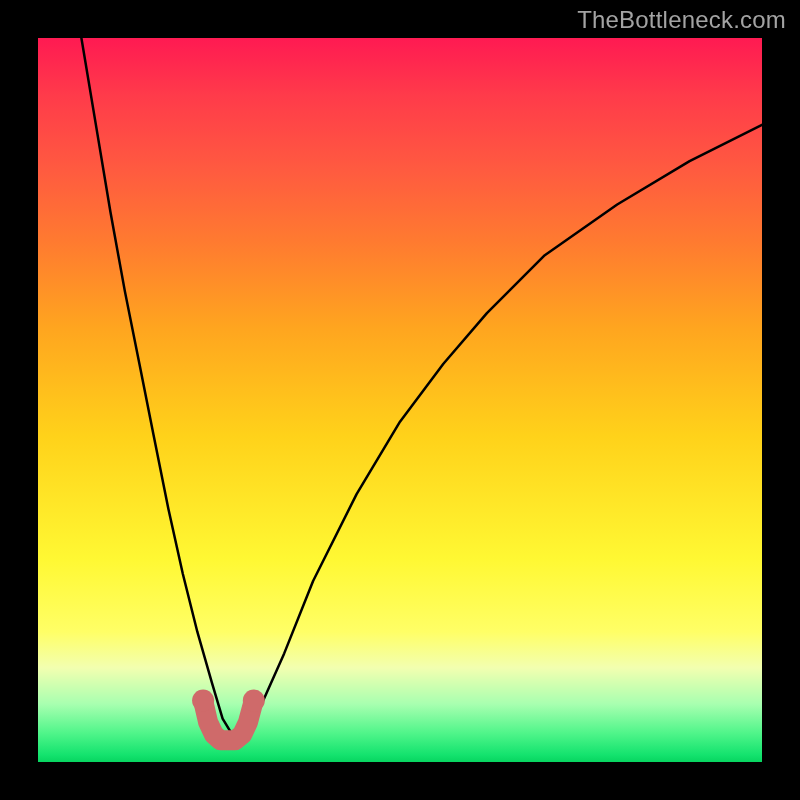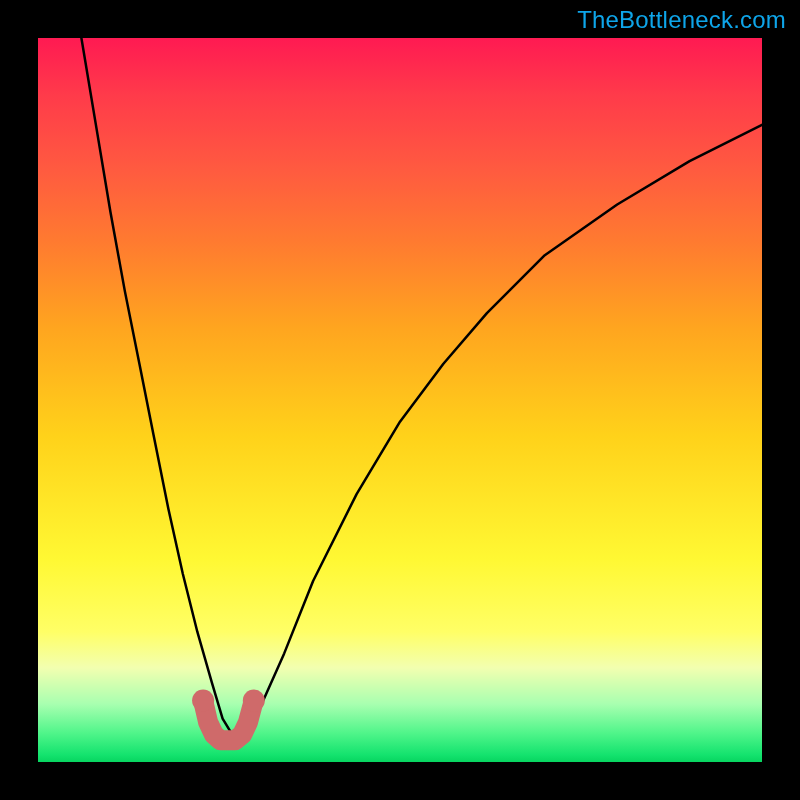--- a/index.html
+++ b/index.html
@@ -36,21 +36,21 @@
       #a8ffb0 92%,
       #50f58a 96%,
       #14e36e 99%,
       #07d560 100%
     );
   }
   .watermark {
     position: absolute;
     top: 6px;
     right: 14px;
-    color: #0ea5e9;
+    color: #a3a3a3;
     font-size: 24px;
     letter-spacing: 0.2px;
     user-select: none;
     z-index: 10;
   }
   svg.curve {
     position: absolute;
     left: 0; top: 0;
     width: 724px;
     height: 724px;

